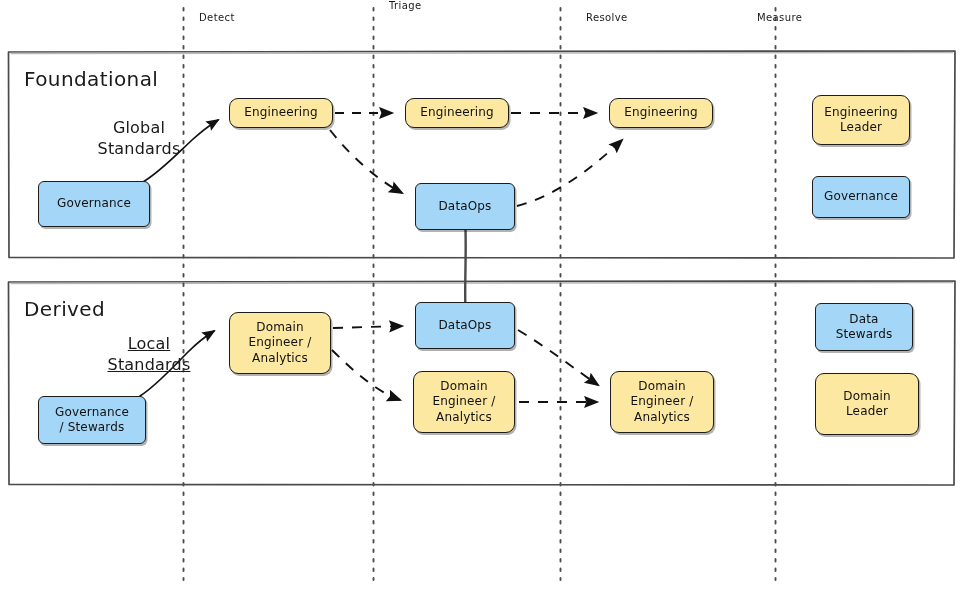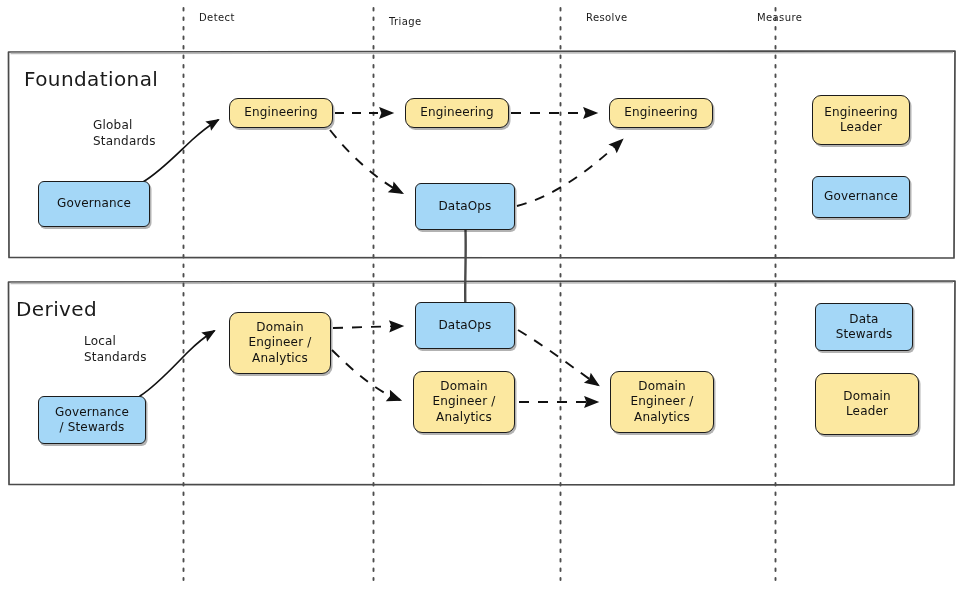--- a/index.html
+++ b/index.html
@@ -60,23 +60,23 @@
     letter-spacing: 0.15px;
     box-shadow: 1.5px 2px 0 rgba(0,0,0,0.30);
     padding: 2px 0;
     white-space: pre-line;
   }
   .node.yellow { background: #fce8a0; }
   .node.blue   { background: #a4d7f7; border-radius: 6px; }
   .edge-label {
     position: absolute;
     font-family: "DejaVu Sans", sans-serif;
-    font-size: 12px;
+    font-size: 16px;
     color: #1a1a1a;
-    text-align: left;
+    text-align: center;
     line-height: 1.3;
     white-space: pre-line;
     letter-spacing: 0.2px;
   }
 </style>
 </head>
 <body>
 
 <div id="canvas">
 
@@ -142,30 +142,30 @@
     <g>
       <path d="M518,330 C548,348 576,370 598,385" fill="none" stroke="#111111" stroke-width="1.9" stroke-dasharray="10 9" stroke-linecap="butt" marker-end="url(#arrowhead)"></path>
     </g>
 
     <g>
       <path d="M519,402 L597,402" fill="none" stroke="#111111" stroke-width="1.9" stroke-dasharray="10 9" stroke-linecap="butt" marker-end="url(#arrowhead)"></path>
     </g>
   </svg>
 
   <div class="col-header" style="left:199px; top:12px;">Detect</div>
-  <div class="col-header" style="left:389px; top:16px;">Triage</div>
+  <div class="col-header" style="left:389px; top:0;">Triage</div>
   <div class="col-header" style="left:586px; top:12px;">Resolve</div>
   <div class="col-header" style="left:757px; top:12px;text-align:center;">Measure</div>
 
   <div class="lane-title" style="left:24px; top:67px;">Foundational</div>
-  <div class="lane-title" style="left:16px; top:297px;">Derived</div>
+  <div class="lane-title" style="left:24px; top:297px;">Derived</div>
 
   <div class="edge-label" style="left:93px; top:118px; width:92px;">Global
 Standards</div>
-  <div class="edge-label" style="left:84px; top:334px; width:92px;">Local
+  <div class="edge-label" style="left:103px; top:334px; width:92px;text-decoration:underline;">Local
 Standards</div>
 
   <div class="node blue" style="left:38px; top:181px; width:112px; height:46px;">Governance</div>
 
   <div class="node yellow" style="left:229px; top:98px; width:104px; height:30px;">Engineering</div>
 
   <div class="node yellow" style="left:405px; top:98px; width:104px; height:30px;">Engineering</div>
 
   <div class="node yellow" style="left:609px; top:98px; width:104px; height:30px;">Engineering</div>
 

